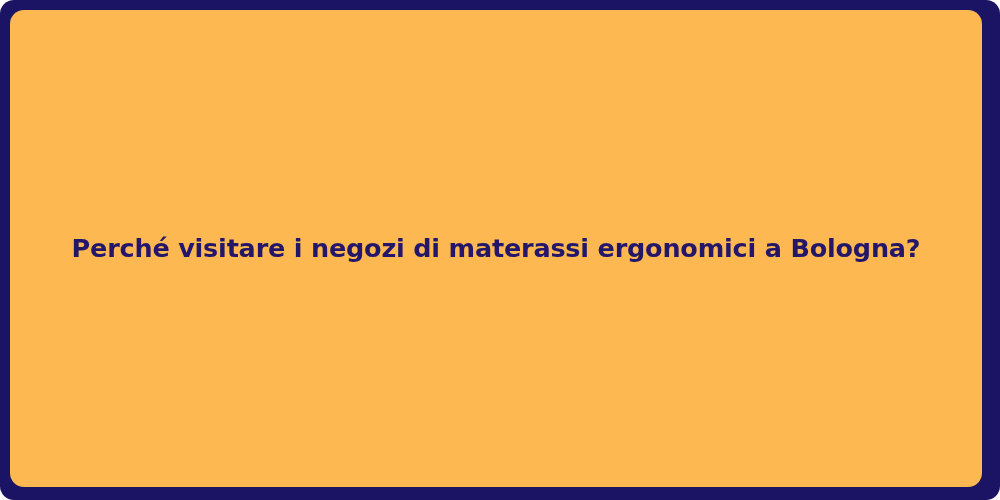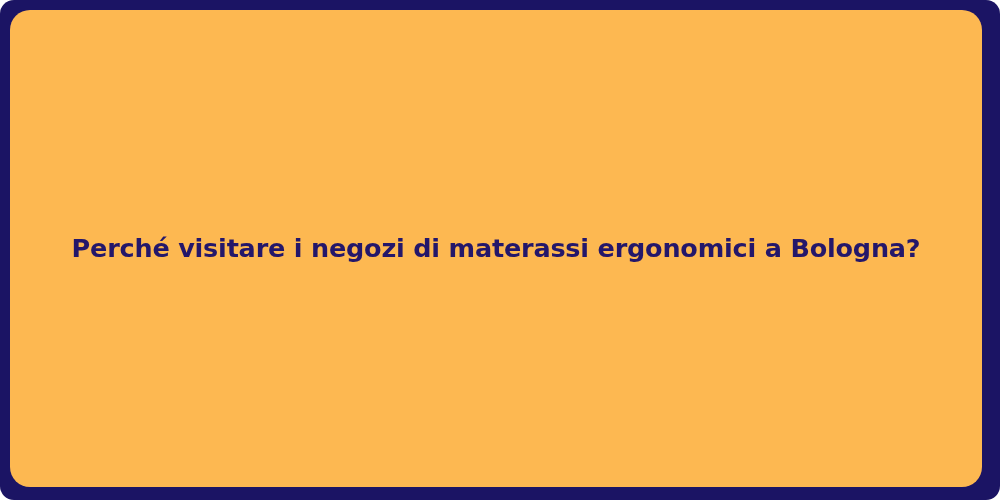--- a/index.html
+++ b/index.html
@@ -24,21 +24,21 @@
     align-items: stretch;
     justify-content: center;
     padding: 10px 18px 13px 10px;
   }
 
   .card-panel {
     position: relative;
     box-sizing: border-box;
     flex: 1 1 auto;
     background: #fdb851;
-    border-radius: 20px;
+    border-radius: 14px;
     display: flex;
     align-items: center;
     justify-content: flex-end;
   }
 
   .headline {
     margin: 0;
     padding: 0 22px;
     width: 100%;
     box-sizing: border-box;

